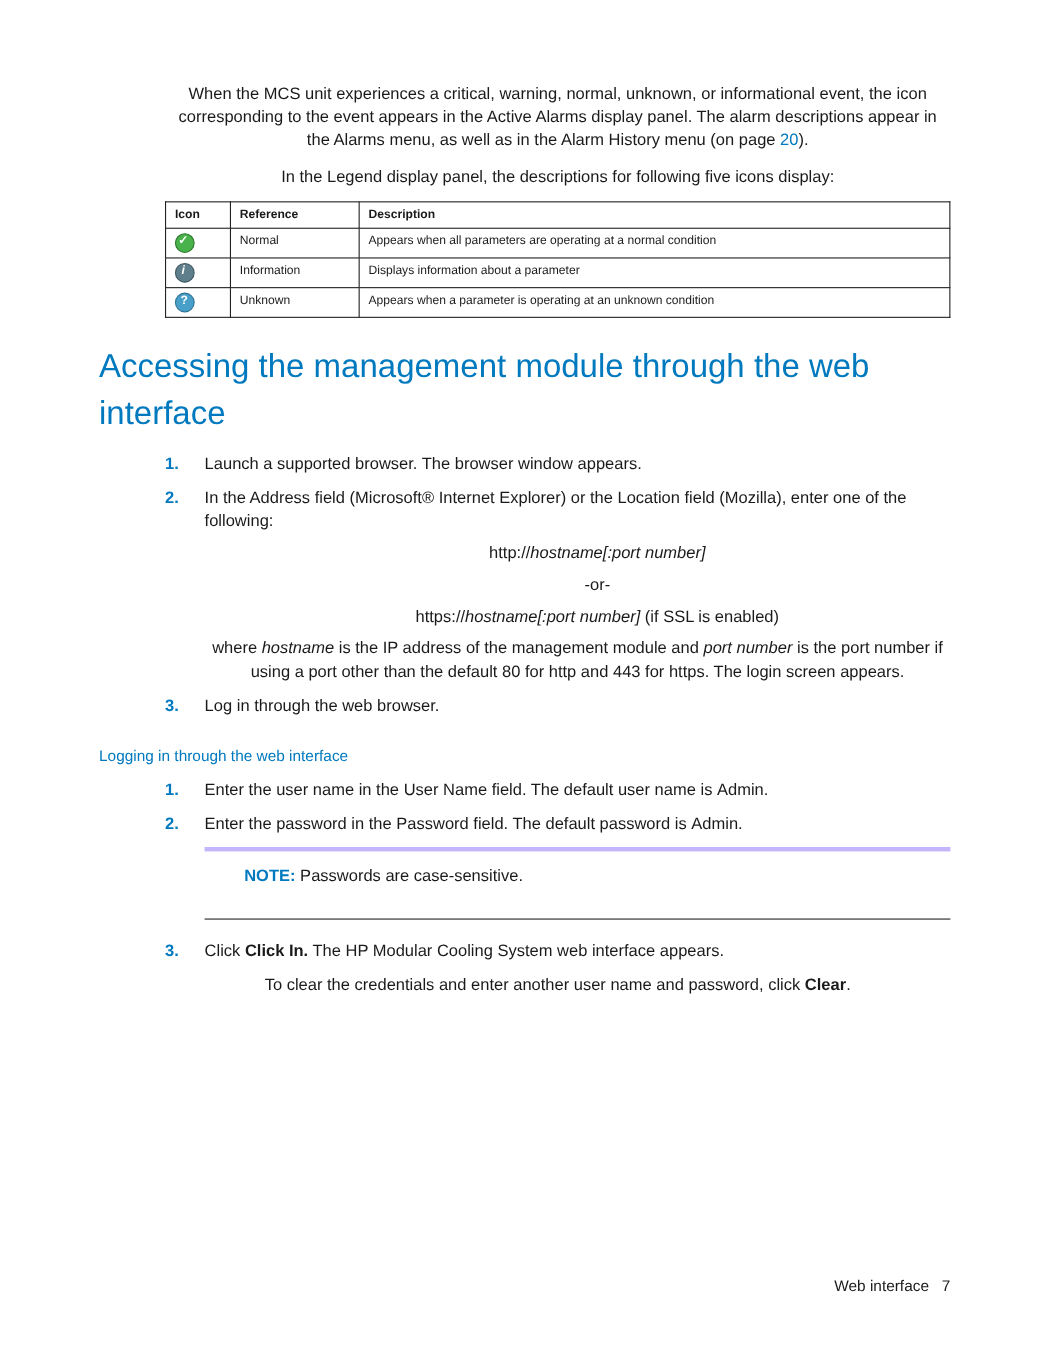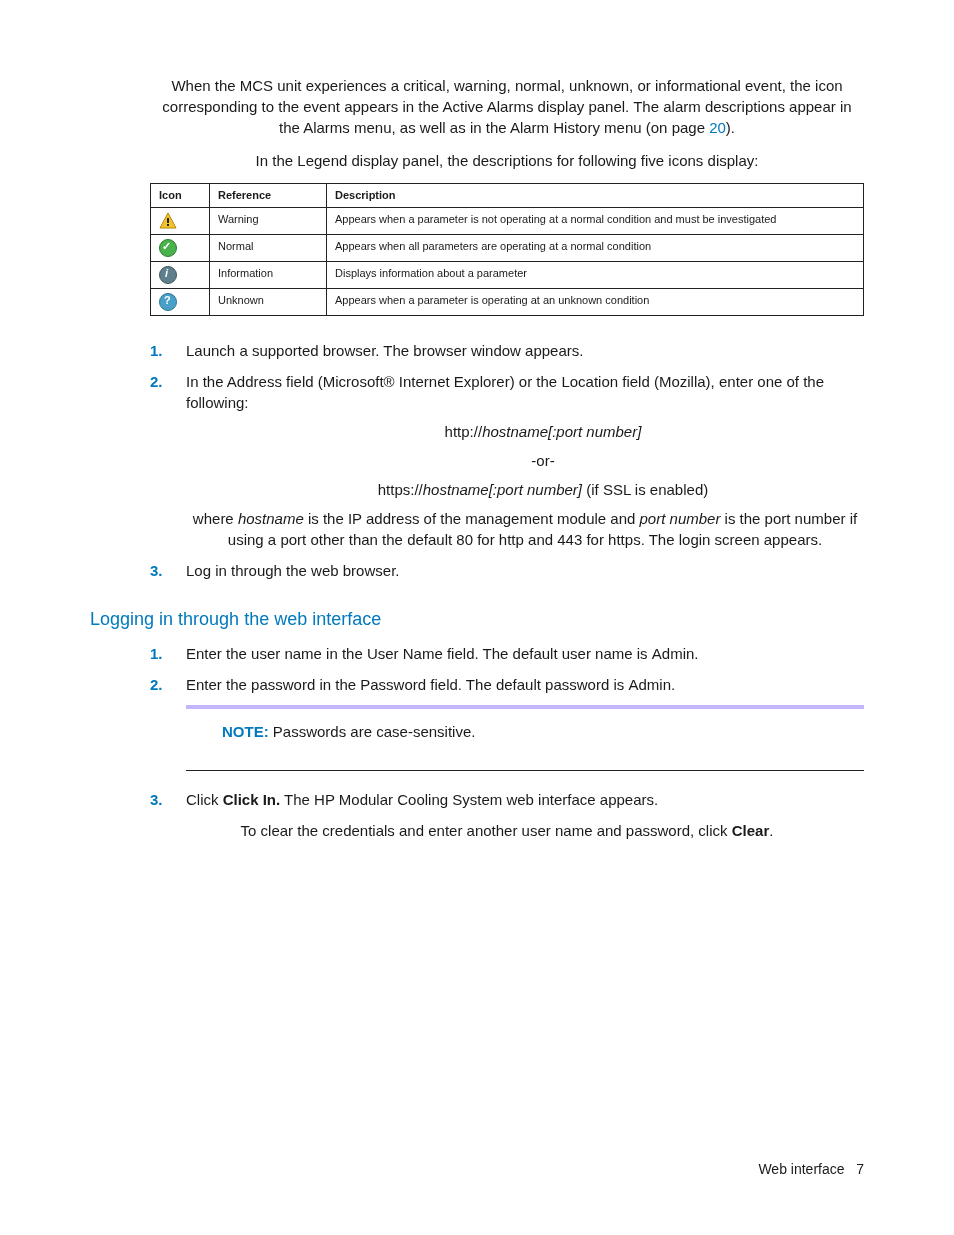--- a/index.html
+++ b/index.html
@@ -53,21 +53,21 @@
 
   h1.section {
     font-family: Arial, sans-serif;
     font-size: 30px;
     font-weight: normal;
     color: #0079bf;
     margin: 22px 0 14px -60px;
   }
   h2.subsection {
     font-family: Arial, sans-serif;
-    font-size: 18px;
+    font-size: 14px;
     font-weight: normal;
     color: #0079bf;
     margin: 26px 0 10px -60px;
   }
 
   ol.steps {
     list-style: none;
     padding: 0;
     margin: 0;
     counter-reset: step;
@@ -122,50 +122,38 @@
   <table class="icon-table">
     <thead>
       <tr>
         <th class="icon-cell">Icon</th>
         <th class="ref-cell">Reference</th>
         <th>Description</th>
       </tr>
     </thead>
     <tbody>
       <tr>
-        <td class="icon-cell">
-          <span class="ic ic-warning">
-            <svg width="18" height="18" viewBox="0 0 18 18">
-                <polygon points="9,1 17,16 1,16" fill="#f4c430" stroke="#b08800" stroke-width="1"></polygon>
-                <rect x="8" y="6" width="2" height="5" fill="#222"></rect>
-                <rect x="8" y="12" width="2" height="2" fill="#222"></rect>
-              </svg>
-          </span>
-        </td>
-        <td class="ref-cell">Warning</td>
-        <td>Appears when a parameter is not operating at a normal condition and must be investigated</td>
-      </tr>
-      <tr>
         <td class="icon-cell"><span class="ic ic-round ic-normal"></span></td>
         <td class="ref-cell">Normal</td>
         <td>Appears when all parameters are operating at a normal condition</td>
       </tr>
       <tr>
         <td class="icon-cell"><span class="ic ic-round ic-info"></span></td>
         <td class="ref-cell">Information</td>
         <td>Displays information about a parameter</td>
       </tr>
       <tr>
         <td class="icon-cell"><span class="ic ic-round ic-unknown"></span></td>
         <td class="ref-cell">Unknown</td>
         <td>Appears when a parameter is operating at an unknown condition</td>
       </tr>
     </tbody>
   </table>
 
+  <h1 class="section">Accessing the management module through the web interface</h1>
 
   <ol class="steps">
     <li>
       <span>Launch a supported browser. The browser window appears.</span>
     </li>
     <li>
       <span>In the Address field (Microsoft® Internet Explorer) or the Location field (Mozilla), enter one of the following:</span>
       <div class="step-inner">
         <p><span class="mono">http://</span><em class="mono">hostname[:port number]</em></p>
         <p>-or-</p>

